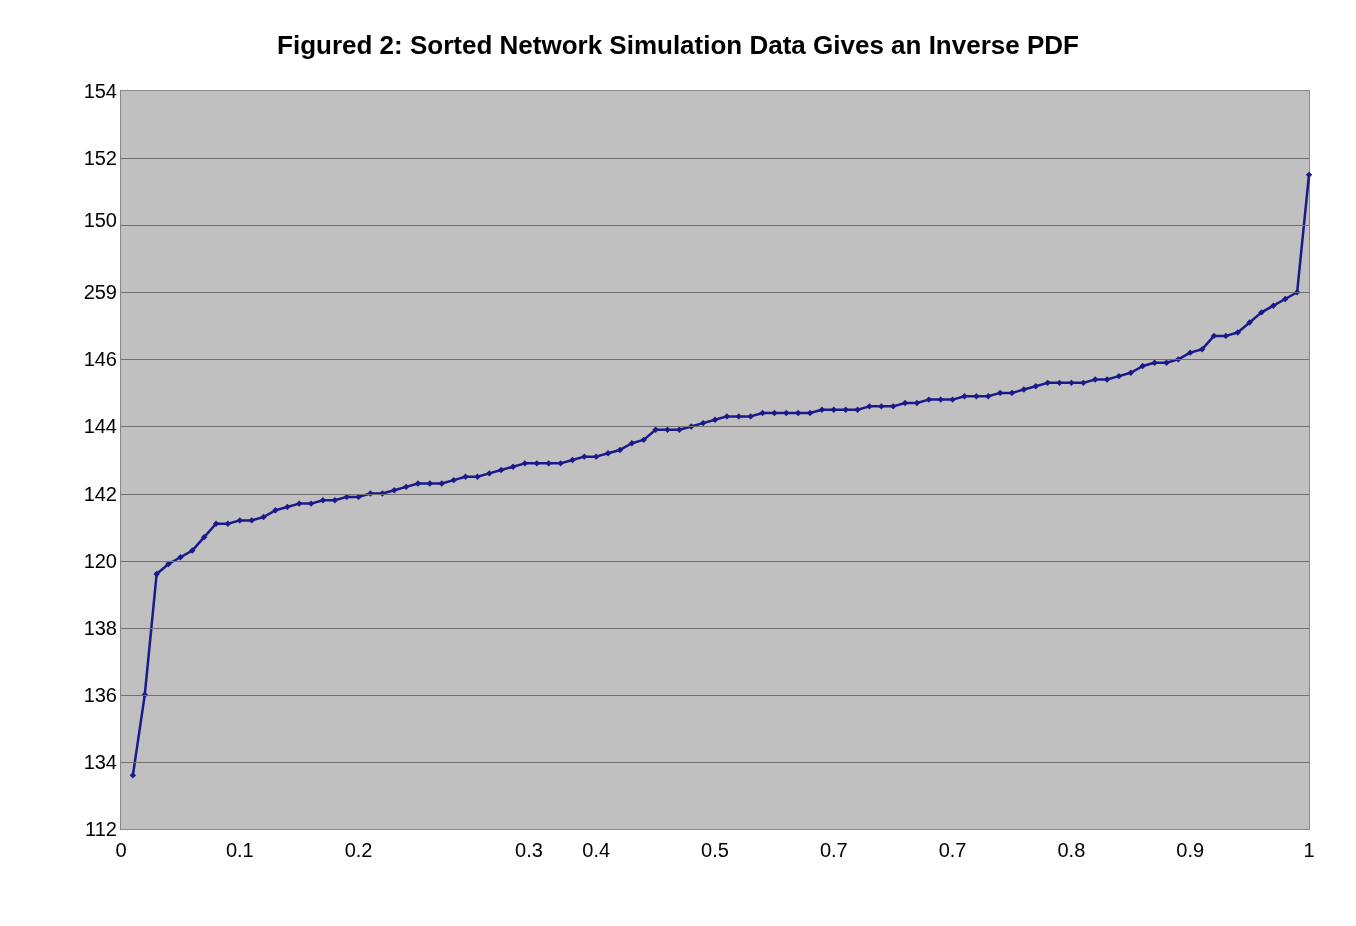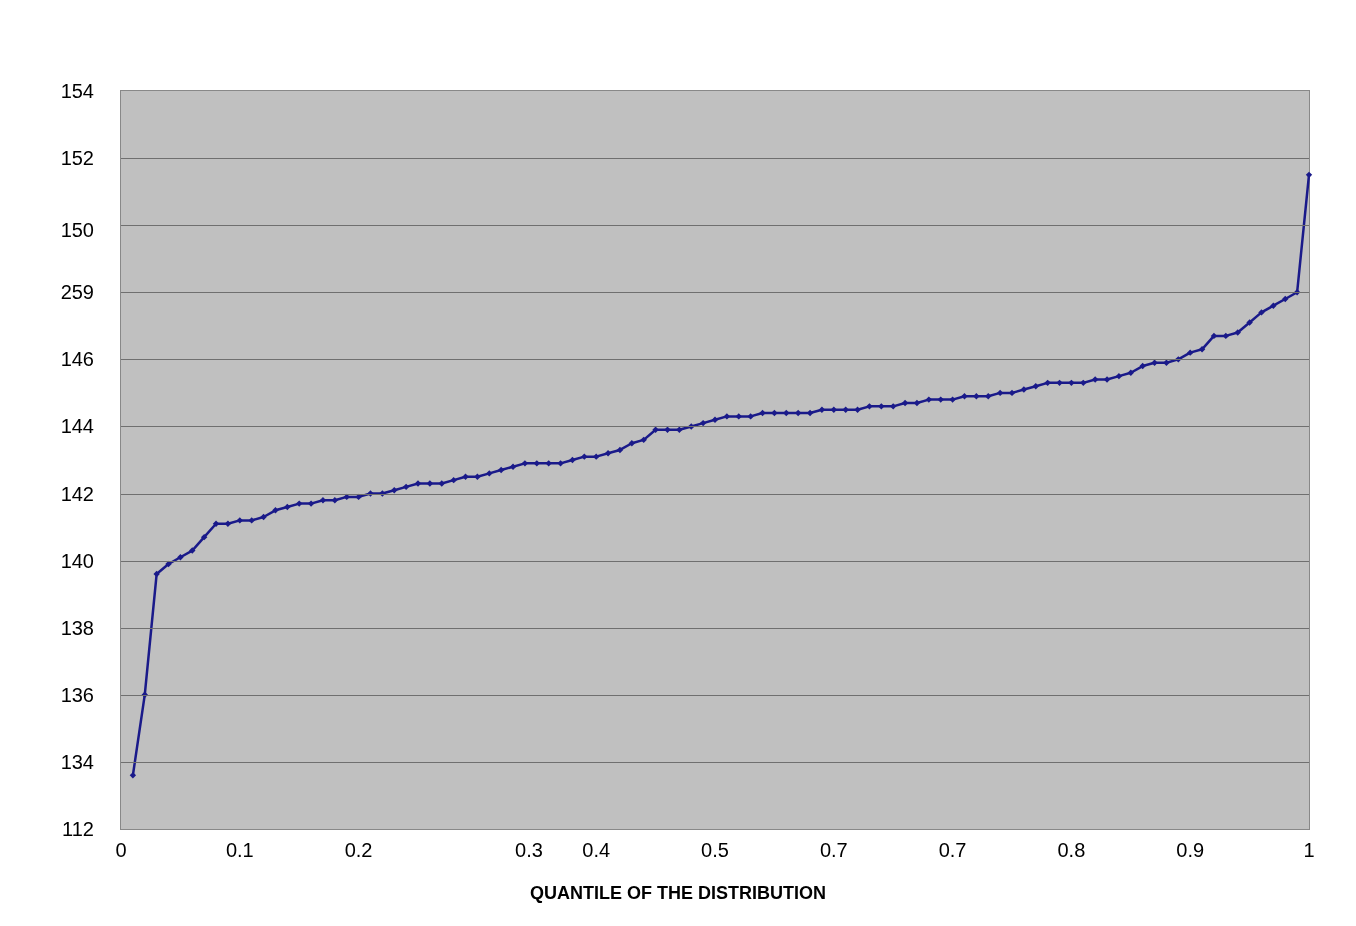--- a/index.html
+++ b/index.html
@@ -59,21 +59,21 @@
   .hgrid {
     position: absolute;
     left: 0;
     width: 100%;
     height: 0;
     border-top: 1px solid #6f6f6f;
   }
   .ytick {
     position: absolute;
     right: 100%;
-    margin-right: 27px;
+    margin-right: 4px;
     transform: translateY(-50%);
     font-size: 20px;
     color: #000;
   }
   .xtick {
     position: absolute;
     top: 100%;
     margin-top: 10px;
     transform: translateX(-50%);
     font-size: 20px;
@@ -85,22 +85,22 @@
     top: 0;
     width: 100%;
     height: 100%;
     overflow: visible;
   }
 </style>
 </head>
 <body>
 
 <div class="wrap">
+  <div class="title">Figured 2: Sorted Network Simulation Data Gives an Inverse PDF</div>
   <div class="ylabel">SYSTEM TIME VARIANCE</div>
-  <div class="xlabel">QUANTILE OF THE DISTRIBUTION</div>
   <div class="plot" id="plot">
     <svg class="line" id="linesvg" viewBox="0 0 1188 738" preserveAspectRatio="none">
         <path d="M11.88 684.33 L23.76 603.82 L35.64 483.05 L47.52 472.99 L59.40 466.28 L71.28 459.57 L83.16 446.15 L95.04 432.74 L106.92 432.74 L118.80 429.38 L130.68 429.38 L142.56 426.03 L154.44 419.32 L166.32 415.96 L178.20 412.61 L190.08 412.61 L201.96 409.25 L213.84 409.25 L225.72 405.90 L237.60 405.90 L249.48 402.55 L261.36 402.55 L273.24 399.19 L285.12 395.84 L297.00 392.48 L308.88 392.48 L320.76 392.48 L332.64 389.13 L344.52 385.77 L356.40 385.77 L368.28 382.42 L380.16 379.06 L392.04 375.71 L403.92 372.35 L415.80 372.35 L427.68 372.35 L439.56 372.35 L451.44 369.00 L463.32 365.65 L475.20 365.65 L487.08 362.29 L498.96 358.94 L510.84 352.23 L522.72 348.87 L534.60 338.81 L546.48 338.81 L558.36 338.81 L570.24 335.45 L582.12 332.10 L594.00 328.75 L605.88 325.39 L617.76 325.39 L629.64 325.39 L641.52 322.04 L653.40 322.04 L665.28 322.04 L677.16 322.04 L689.04 322.04 L700.92 318.68 L712.80 318.68 L724.68 318.68 L736.56 318.68 L748.44 315.33 L760.32 315.33 L772.20 315.33 L784.08 311.97 L795.96 311.97 L807.84 308.62 L819.72 308.62 L831.60 308.62 L843.48 305.26 L855.36 305.26 L867.24 305.26 L879.12 301.91 L891.00 301.91 L902.88 298.55 L914.76 295.20 L926.64 291.85 L938.52 291.85 L950.40 291.85 L962.28 291.85 L974.16 288.49 L986.04 288.49 L997.92 285.14 L1009.80 281.78 L1021.68 275.07 L1033.56 271.72 L1045.44 271.72 L1057.32 268.36 L1069.20 261.65 L1081.08 258.30 L1092.96 244.88 L1104.84 244.88 L1116.72 241.53 L1128.60 231.46 L1140.48 221.40 L1152.36 214.69 L1164.24 207.98 L1176.12 201.27 L1188.00 83.86 " fill="none" stroke="#1a1a8a" stroke-width="2.5" stroke-linejoin="round"></path>
         <path d="M 11.88 681.1272727272728 L 15.080000000000002 684.3272727272729 L 11.88 687.5272727272729 L 8.68 684.3272727272729 Z" fill="#1a1a8a"></path>
         <path d="M 23.76 600.6181818181817 L 26.96 603.8181818181818 L 23.76 607.0181818181818 L 20.560000000000002 603.8181818181818 Z" fill="#1a1a8a"></path>
         <path d="M 35.64 479.85454545454564 L 38.84 483.05454545454563 L 35.64 486.2545454545456 L 32.44 483.05454545454563 Z" fill="#1a1a8a"></path>
         <path d="M 47.52 469.7909090909089 L 50.720000000000006 472.9909090909089 L 47.52 476.19090909090886 L 44.32 472.9909090909089 Z" fill="#1a1a8a"></path>
         <path d="M 59.400000000000006 463.0818181818184 L 62.60000000000001 466.2818181818184 L 59.400000000000006 469.48181818181837 L 56.2 466.2818181818184 Z" fill="#1a1a8a"></path>
         <path d="M 71.28 456.3727272727269 L 74.48 459.57272727272687 L 71.28 462.77272727272685 L 68.08 459.57272727272687 Z" fill="#1a1a8a"></path>
         <path d="M 83.16000000000001 442.95454545454584 L 86.36000000000001 446.1545454545458 L 83.16000000000001 449.3545454545458 L 79.96000000000001 446.1545454545458 Z" fill="#1a1a8a"></path>
@@ -199,31 +199,31 @@
         <path d="M 1188 80.66363636363637 L 1191.2 83.86363636363637 L 1188 87.06363636363638 L 1184.8 83.86363636363637 Z" fill="#1a1a8a"></path>
       </svg>
   <div class="ytick" style="top: 738px;">112</div>
       <div class="hgrid" style="top: 670.909px;"></div>
       <div class="ytick" style="top: 670.909px;">134</div>
       <div class="hgrid" style="top: 603.818px;"></div>
       <div class="ytick" style="top: 603.818px;">136</div>
       <div class="hgrid" style="top: 536.727px;"></div>
       <div class="ytick" style="top: 536.727px;">138</div>
       <div class="hgrid" style="top: 469.636px;"></div>
-      <div class="ytick" style="top: 469.636px;">140</div>
+      <div class="ytick" style="top: 469.636px;">120</div>
       <div class="hgrid" style="top: 402.545px;"></div>
       <div class="ytick" style="top: 402.545px; text-align: right;">142</div>
       <div class="hgrid" style="top: 335.455px;"></div>
       <div class="ytick" style="top: 335.455px;">144</div>
       <div class="hgrid" style="top: 268.364px;"></div>
       <div class="ytick" style="top: 268.364px;">146</div>
       <div class="hgrid" style="top: 201.273px;"></div>
       <div class="ytick" style="top: 201.273px;">259</div>
       <div class="hgrid" style="top: 134.182px;"></div>
-      <div class="ytick" style="top: 139px;">150</div>
+      <div class="ytick" style="top: 129px;">150</div>
       <div class="hgrid" style="top: 67.0909px;"></div>
       <div class="ytick" style="top: 67.0909px;">152</div>
       <div class="ytick" style="top: 0px;">154</div>
       <div class="xtick" style="left: 0px;">0</div>
       <div class="xtick" style="left: 118.8px;">0.1</div>
       <div class="xtick" style="left: 237.6px;">0.2</div>
       <div class="xtick" style="left: 368px; margin-left: 40px;">0.3</div>
       <div class="xtick" style="left: 475.2px;">0.4</div>
       <div class="xtick" style="left: 594px;">0.5</div>
       <div class="xtick" style="left: 712.8px;">0.7</div>

